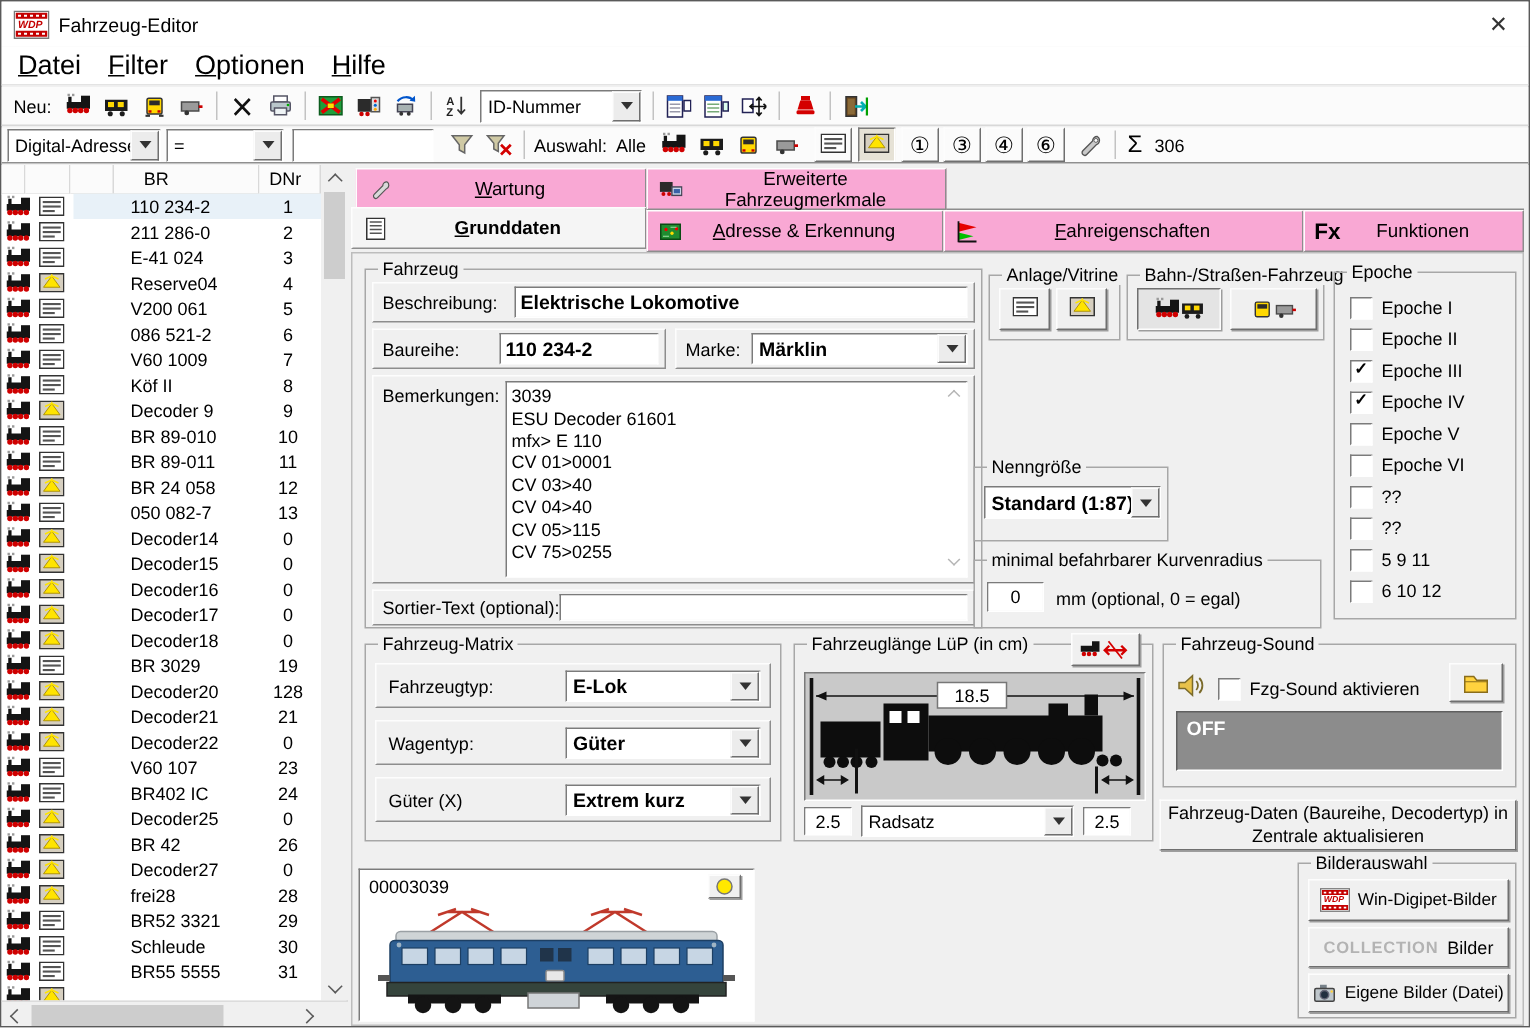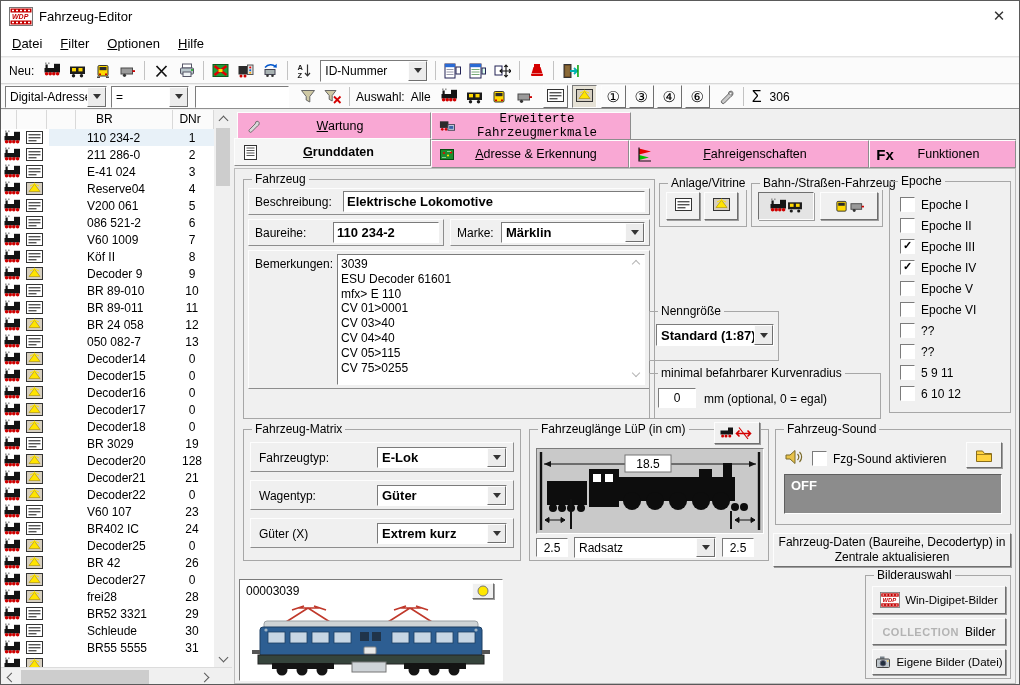--- a/index.html
+++ b/index.html
@@ -18,40 +18,40 @@
   .combo{background:#fff;border:1px solid;border-color:#7b7b7b #fff #fff #7b7b7b;display:flex;align-items:center;}
   .combo .val{flex:1;padding:0 4px;white-space:nowrap;overflow:hidden;}
   .combo .cbtn{width:17px;align-self:stretch;border:1px solid;border-color:#fdfdfd #6f6f6f #6f6f6f #fdfdfd;background:#ececec;display:flex;align-items:center;justify-content:center;}
   .dar{width:0;height:0;border-left:4px solid transparent;border-right:4px solid transparent;border-top:5px solid #333;}
   .bold{font-weight:bold;font-size:13px;}
   input.f{border:none;outline:none;background:#fff;font-family:inherit;font-size:12px;width:100%;height:100%;padding:1px 3px;box-sizing:border-box;}
   input.f.bold{font-weight:bold;font-size:13px;}
   
   #titlebar{left:0;top:0;width:100%;height:30px;background:#fff;}
   #menubar{left:0;top:30px;width:100%;height:26px;background:#fff;border-bottom:1px solid #e3e3e3;}
-  .mitem{padding:4px 9px;font-size:13px;text-align:center;}
+  .mitem{padding:4px 9px;font-size:18px;text-align:center;}
   
   .toolbar{background:#fbfbfb;border-bottom:1px solid #d8d8d8;}
   
   .hcell{background:#fbfbfb;border-right:1px solid #d9d9d9;border-bottom:1px solid #c9c9c9;height:100%;display:flex;align-items:center;padding:0 4px;}
   .lrow{height:17px;display:flex;align-items:center;position:relative;background:#fff;}
   .lrow .hl{position:absolute;left:48px;top:0;width:165px;height:100%;}
   .lrow.sel .hl{background:#e8f1f8;}
   .cellbr{position:absolute;left:86px;top:2px;width:100px;white-space:nowrap;overflow:hidden;}
   .celldnr{position:absolute;left:171px;top:2px;width:40px;text-align:center;}
   .chev{display:inline-block;width:6px;height:6px;border-left:1px solid #5a5a5a;border-top:1px solid #5a5a5a;}
   .chev.up{transform:rotate(45deg);} .chev.dn{transform:rotate(225deg);}
   .chev.lf{transform:rotate(-45deg);} .chev.rt{transform:rotate(135deg);}
   
   .tab{border:1px solid;border-color:#fdfdfd #8d8d8d #8d8d8d #fdfdfd;background:#f9a8d4;display:flex;align-items:center;font-size:12.5px;}
   .tab .ticon{width:30px;display:flex;justify-content:center;}
   .tab .tlab{flex:1;text-align:center;padding-right:18px;}
   .tab.active .tlab{font-weight:bold;}
   
-  .chk{display:flex;align-items:center;gap:6px;height:13px;}
+  .chk{display:flex;gap:6px;height:13px;}
   .chk .box{width:13px;height:13px;background:#fff;border:1px solid;border-color:#7b7b7b #fff #fff #7b7b7b;
             font-size:11px;font-weight:bold;line-height:11px;text-align:center;color:#000;}
   .btn{border:1px solid;border-color:#fdfdfd #6f6f6f #6f6f6f #fdfdfd;background:#f0f0f0;
        display:flex;align-items:center;justify-content:center;box-shadow:1px 1px 0 #9d9d9d;}
   u{text-decoration:underline;}
 </style>
 </head>
 <body>
 
 <div id="win">
@@ -1038,21 +1038,21 @@
   <div class="a" style="left:231px;top:109px;width:789px;height:576px;background:#f0f0f0;">
 
     <div class="tab a" style="left:5px;top:2px;width:194px;height:28px;">
       <span class="ticon">
         <svg width="15" height="15" viewBox="0 0 17 16">
             <path d="M13.5,2 a3,3 0 0 1 -0.5,5.4 L6.5,14 a1.8,1.8 0 1 1 -2.6,-2.5 L10.4,5 A3,3 0 0 1 13.5,2 Z" fill="#d9d9d9" stroke="#555" stroke-width="0.9"></path>
           </svg>
       </span>
       <span class="tlab"><u>W</u>artung</span>
     </div>
-    <div class="tab a" style="left:199px;top:2px;width:200px;height:28px;font-family:Liberation Mono, monospace;">
+    <div class="tab a" style="left:199px;top:2px;width:200px;height:28px;">
       <span class="ticon">
         <svg width="16" height="15" viewBox="0 0 17 15">
           <rect x="1" y="2" width="9" height="7" fill="#2b2b2b"></rect>
             <circle cx="3.5" cy="10.5" r="1.4" fill="#c00"></circle>
             <circle cx="7.5" cy="10.5" r="1.4" fill="#c00"></circle>
           <rect x="9.5" y="5.5" width="7" height="6" fill="#c9d4e8" stroke="#445"></rect>
             <rect x="10.8" y="7" width="4.4" height="3" fill="#3a62a8"></rect>
         </svg>
       </span>
       <span class="tlab">Erweiterte Fahrzeugmerkmale</span>
@@ -1127,20 +1127,26 @@
 ESU Decoder 61601
 mfx&gt; E 110
 CV 01&gt;0001
 CV 03&gt;40
 CV 04&gt;40
 CV 05&gt;115
 CV 75&gt;0255</div>
             <span class="chev up a" style="right:5px;top:6px;border-color:#b5b5b5;"></span>
             <span class="chev dn a" style="right:5px;bottom:8px;border-color:#b5b5b5;"></span>
           </div>
+        </div>
+        <div class="fpanel a" style="left:4px;top:213px;width:402px;height:24px;">
+          <span class="a" style="left:6px;top:4px;">Sortier-Text (optional):</span>
+          <span class="sunken a" style="left:124px;top:2px;width:272px;height:18px;">
+            <input class="f" value="" style="">
+          </span>
         </div>
       </div>
 
       <div class="group a" style="left:424px;top:14px;width:88px;height:44px;">
         <span class="glabel">Anlage/Vitrine</span>
         <span class="btn a" style="left:6px;top:8px;width:34px;height:28px;">
             <span id="av-doc"><svg width="17" height="13" viewBox="0 0 17 13">
     <rect x="0.5" y="0.5" width="16" height="12" fill="#fff" stroke="#333"></rect>
     <rect x="2.5" y="3" width="12" height="1.4" fill="#555"></rect>
     <rect x="2.5" y="6" width="12" height="1.4" fill="#555"></rect>

